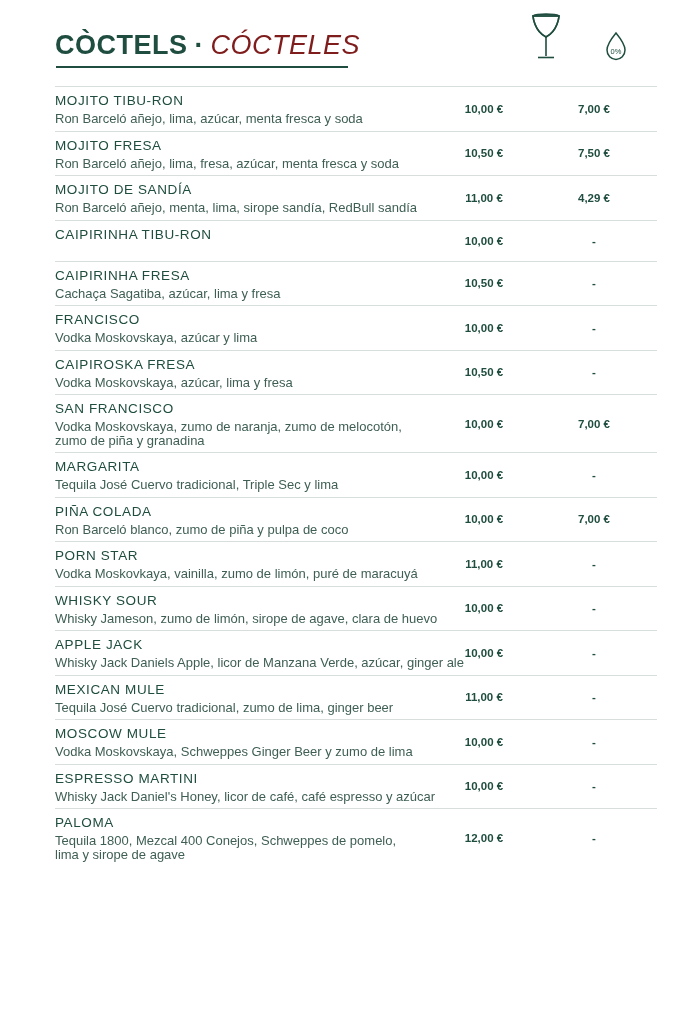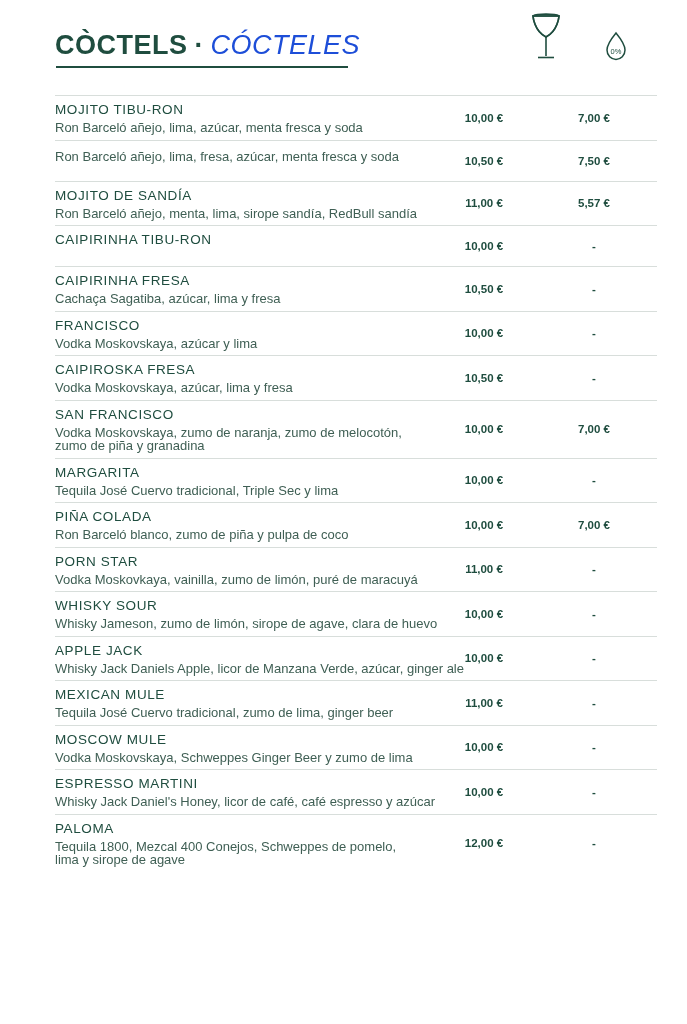--- a/index.html
+++ b/index.html
@@ -46,21 +46,21 @@
     font-size: 27px;
     font-weight: bold;
     color: #1f4d3f;
     margin: 0 7px;
   }
   .title-alt {
     font-size: 27px;
     font-style: italic;
     font-weight: normal;
     letter-spacing: 0.5px;
-    color: #1d4ed8;
+    color: #7f1d1d;
   }
   .title-rule {
     position: absolute;
     left: 1px;
     top: 66px;
     width: 292px;
     height: 2px;
     background: #1f4d3f;
   }
 
@@ -71,21 +71,21 @@
     display: flex;
     align-items: flex-end;
     gap: 38px;
   }
   .icon-glass, .icon-drop {
     display: block;
   }
 
   
   .items {
-    margin-top: 9px;
+    margin-top: 0;
   }
   .item {
     position: relative;
     min-height: 41px;
     padding: 6px 0 5px 0;
     border-top: 1px solid #d8dedb;
   }
   .item:first-child { border-top: 1px solid #d8dedb; }
   .item-name {
     font-size: 13.5px;
@@ -161,30 +161,31 @@
   <div class="items">
 
     <div class="item">
       <div class="item-name">MOJITO TIBU-RON</div>
       <div class="item-desc">Ron Barceló añejo, lima, azúcar, menta fresca y soda</div>
       <div class="price price-1">10,00 €</div>
       <div class="price price-2">7,00 €</div>
     </div>
 
     <div class="item">
+      <div class="item-name">MOJITO FRESA</div>
       <div class="item-desc">Ron Barceló añejo, lima, fresa, azúcar, menta fresca y soda</div>
       <div class="price price-1">10,50 €</div>
       <div class="price price-2">7,50 €</div>
     </div>
 
     <div class="item">
       <div class="item-name">MOJITO DE SANDÍA</div>
       <div class="item-desc">Ron Barceló añejo, menta, lima, sirope sandía, RedBull sandía</div>
       <div class="price price-1">11,00 €</div>
-      <div class="price price-2">5,57 €</div>
+      <div class="price price-2">4,29 €</div>
     </div>
 
     <div class="item">
       <div class="item-name">CAIPIRINHA TIBU-RON</div>
       <div class="price price-1">10,00 €</div>
       <div class="price price-2 dash">-</div>
     </div>
 
     <div class="item">
       <div class="item-name">CAIPIRINHA FRESA</div>

